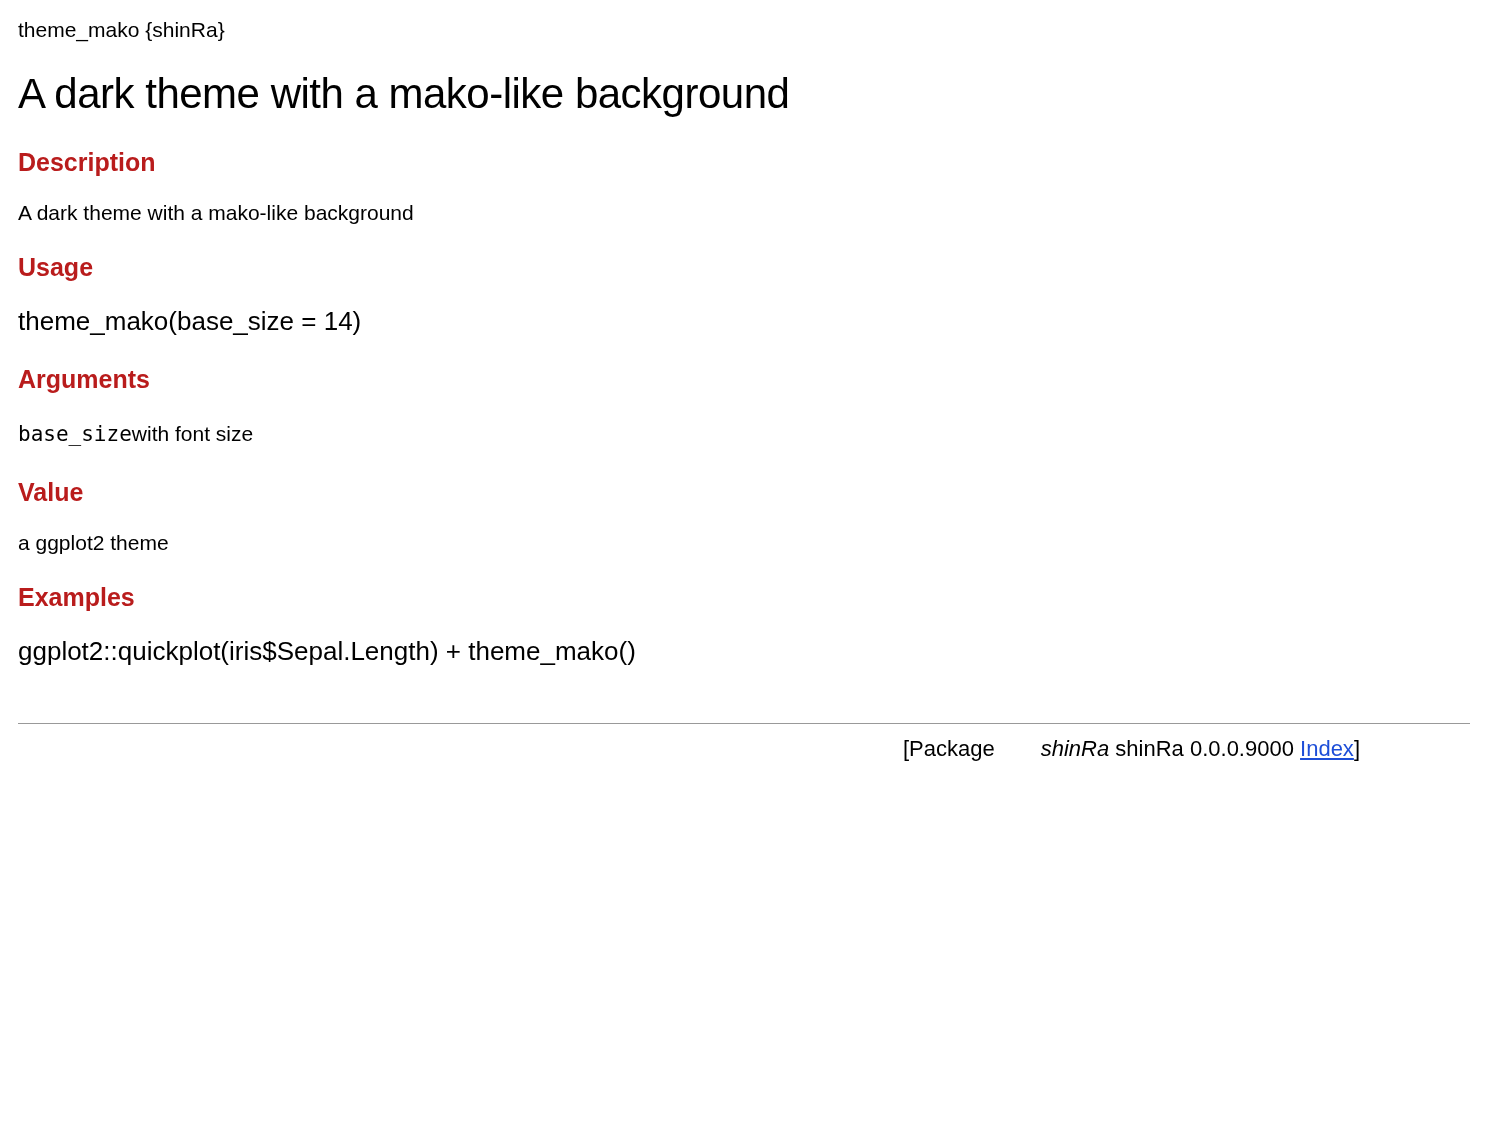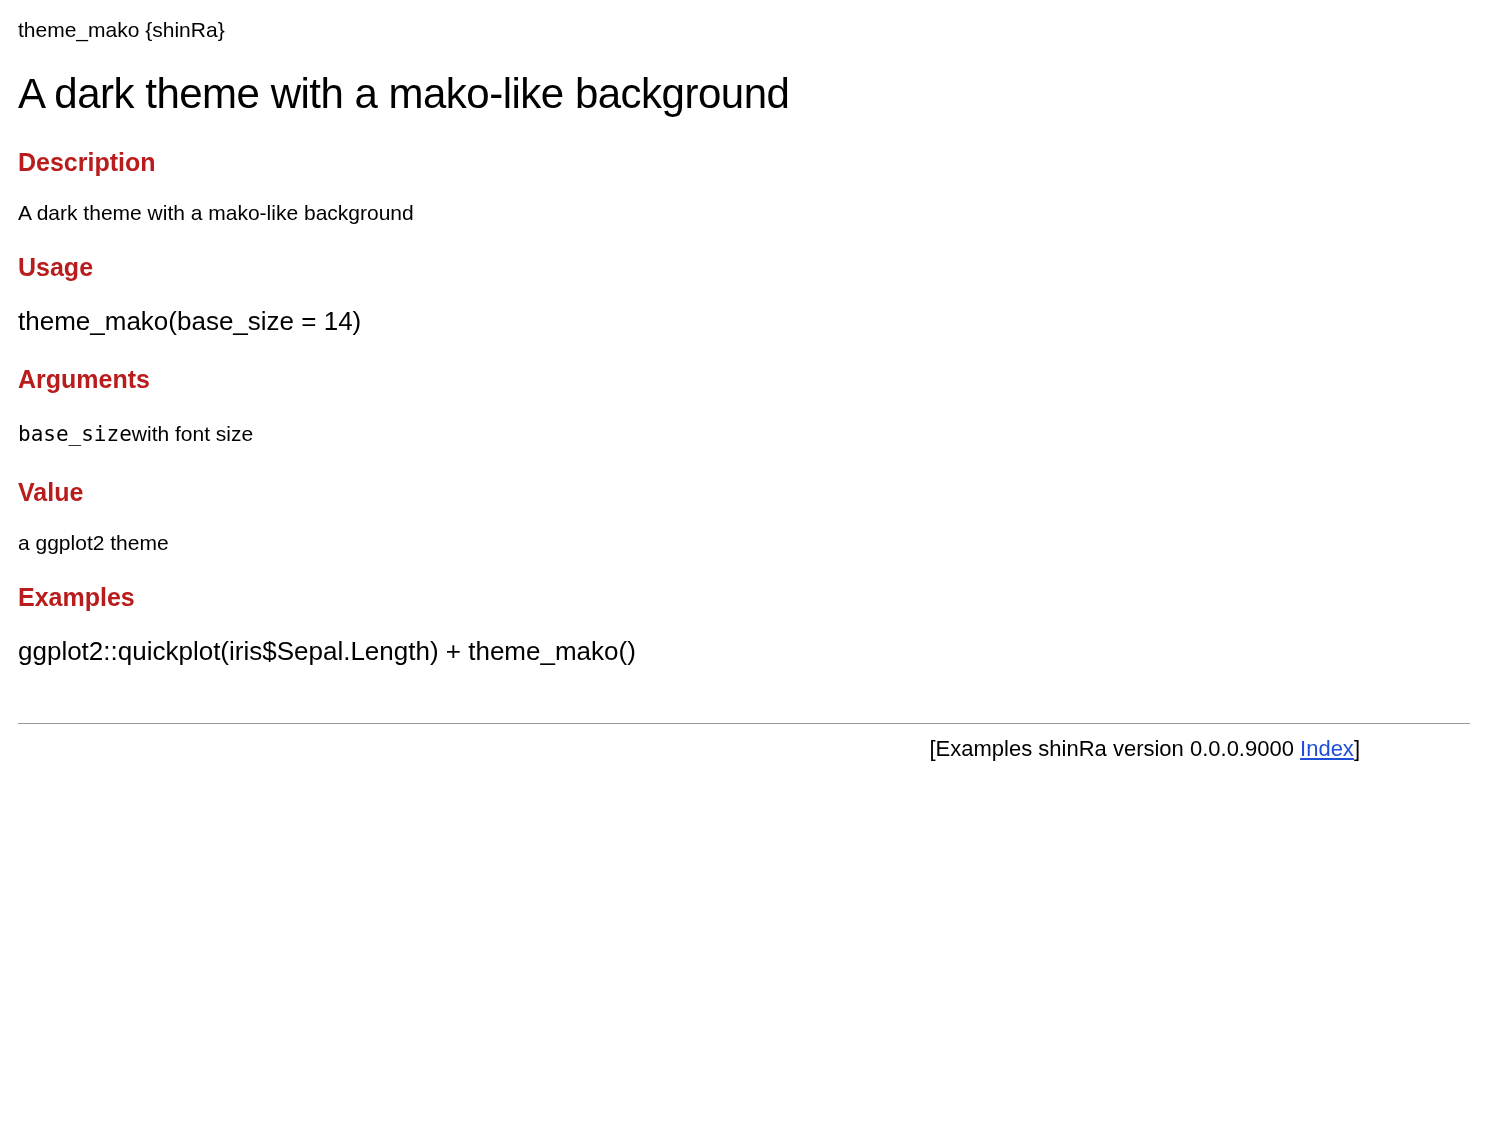--- a/index.html
+++ b/index.html
@@ -58,20 +58,22 @@
       border-top: 1px solid #999;
       margin-top: 56px;
       margin-bottom: 12px;
     }
     .footer {
       text-align: right;
       font-size: 22px;
       padding-right: 110px;
     }
     .footer .pkg {
+      font-style: italic;
+      margin-left: 40px;
     }
     a.index-link {
       color: #1d4ed8;
       text-decoration: underline;
     }
   </style>
 </head>
 <body>
 
 <div class="header-line">
@@ -99,14 +101,14 @@
 
 <h3 class="section">Value</h3>
 <p>a ggplot2 theme</p>
 
 <h3 class="section">Examples</h3>
 <pre class="code">ggplot2::quickplot(iris$Sepal.Length) + theme_mako()</pre>
 
 <hr class="divider">
 
 <div class="footer">
-  <span>[Examples </span><span class="pkg">shinRa</span><span> version 0.0.0.9000 </span><a href="#" class="index-link">Index</a><span>]</span>
+  <span>[Package </span><span class="pkg">shinRa</span><span> shinRa 0.0.0.9000 </span><a href="#" class="index-link">Index</a><span>]</span>
 </div>
 
 </body></html>

